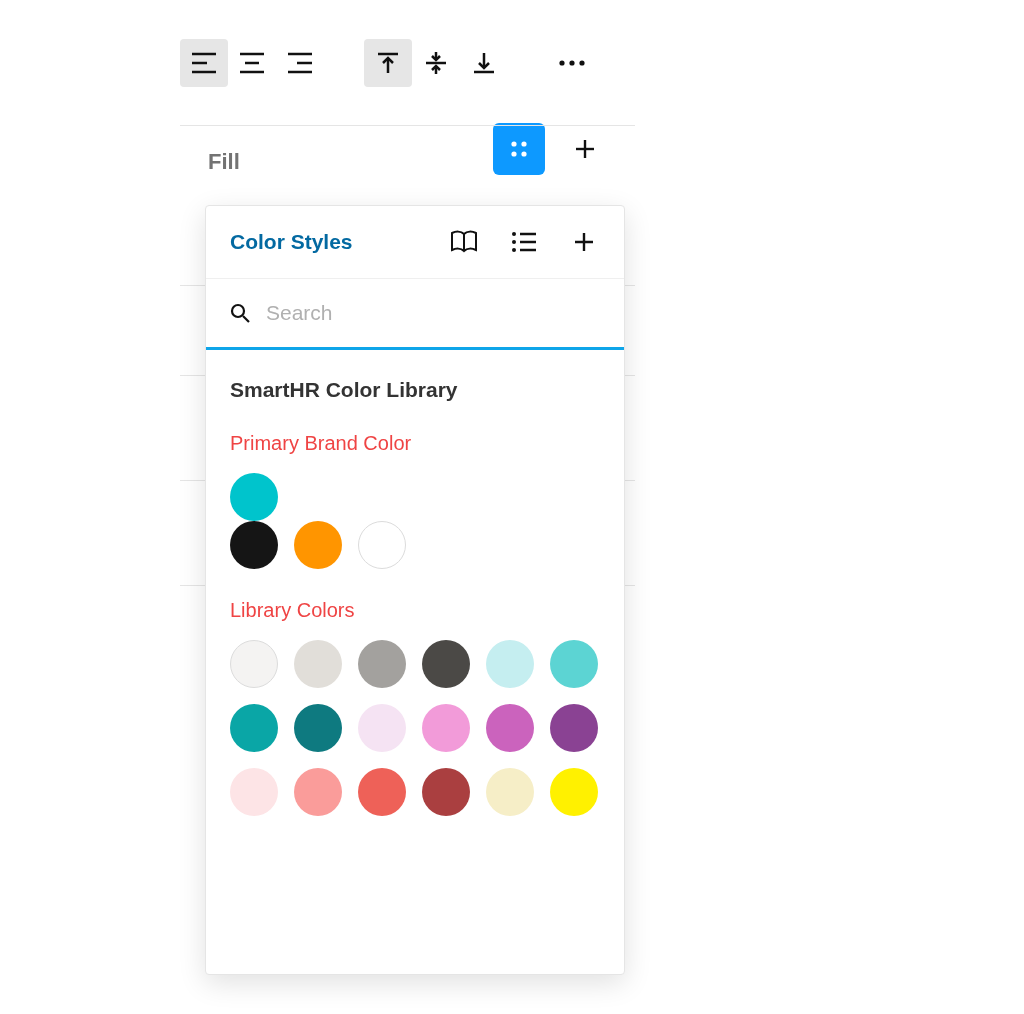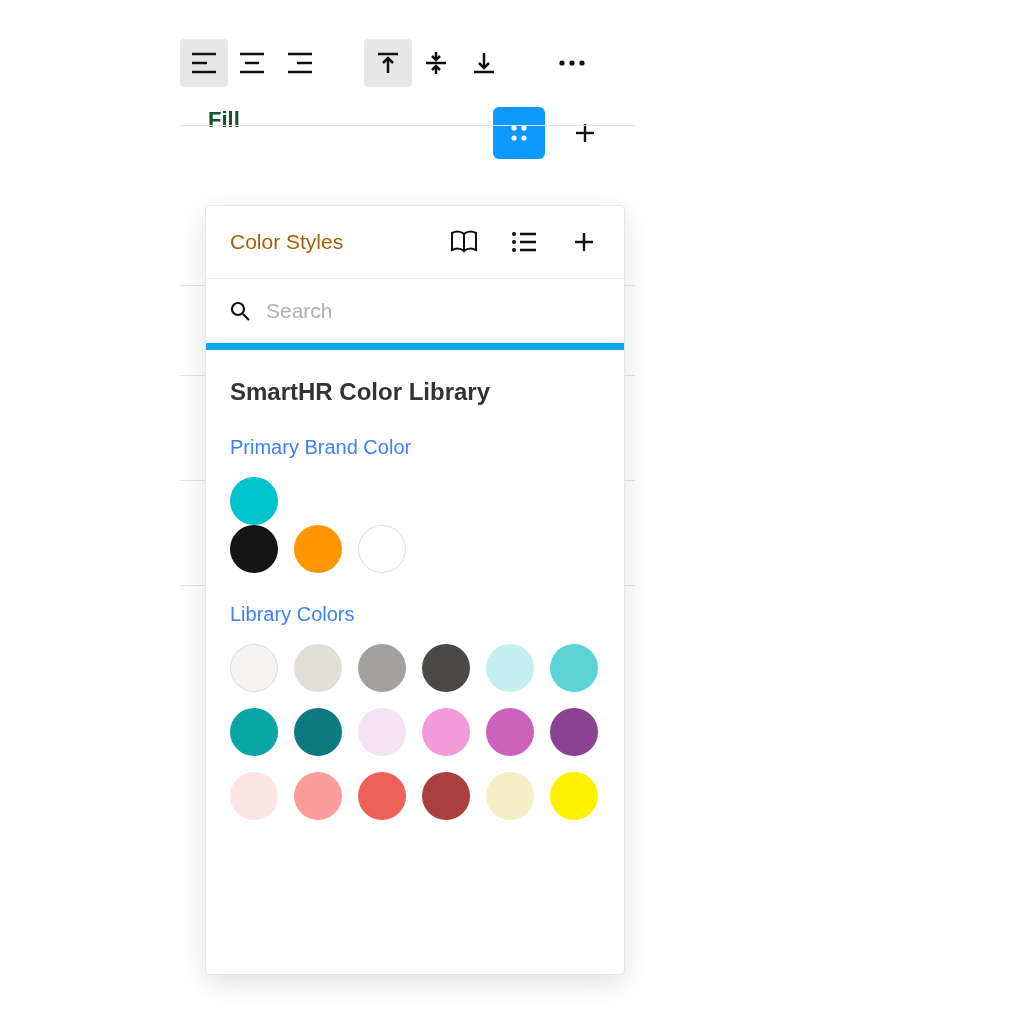--- a/index.html
+++ b/index.html
@@ -54,26 +54,26 @@
   .section-divider {
     height: 1px;
     background: #e5e5e5;
     width: 100%;
     position: absolute;
   }
 
   
   .fill-header {
     display: flex;
-    align-items: flex-start;
+    align-items: flex-end;
     height: 68px;
     padding: 0 28px 0 28px;
     font-weight: 700;
     font-size: 22px;
-    color: #14532d;
+    color: #737373;
     justify-content: space-between;
   }
   .fill-actions {
     display: flex;
     align-items: center;
     gap: 18px;
   }
   .style-btn {
     width: 52px;
     height: 52px;
@@ -111,23 +111,23 @@
   }
 
   .pop-header {
     display: flex;
     align-items: center;
     height: 72px;
     padding: 0 24px;
     justify-content: space-between;
   }
   .pop-title {
-    font-weight: 400;
+    font-weight: 700;
     font-size: 21px;
-    color: #a16207;
+    color: #0369a1;
   }
   .pop-header-icons {
     display: flex;
     align-items: center;
     gap: 28px;
   }
   .hicon {
     width: 32px;
     height: 32px;
     display: flex;
@@ -135,48 +135,48 @@
     justify-content: center;
     cursor: pointer;
   }
 
   .search-row {
     display: flex;
     align-items: center;
     height: 72px;
     padding: 0 24px;
     border-top: 1px solid #efefef;
-    border-bottom: 7px solid #0ea5e9;
+    border-bottom: 3px solid #0ea5e9;
     gap: 14px;
   }
   .search-input {
     border: none;
     outline: none;
     font-size: 21px;
     color: #333;
     flex: 1;
     background: transparent;
   }
   .search-input::placeholder {
     color: #b0b0b0;
   }
 
   .pop-body {
     padding: 28px 24px 40px 24px;
     overflow: hidden;
   }
   .lib-title {
     font-weight: 700;
-    font-size: 24px;
+    font-size: 21px;
     color: #333;
     margin-bottom: 30px;
   }
   .group-label {
     font-size: 20px;
-    color: #3b82f6;
+    color: #ef4444;
     margin-bottom: 18px;
     margin-top: 30px;
   }
   .group-label:first-of-type {
     margin-top: 0;
   }
   .swatch-row {
     display: flex;
     flex-wrap: wrap;
     gap: 16px;

